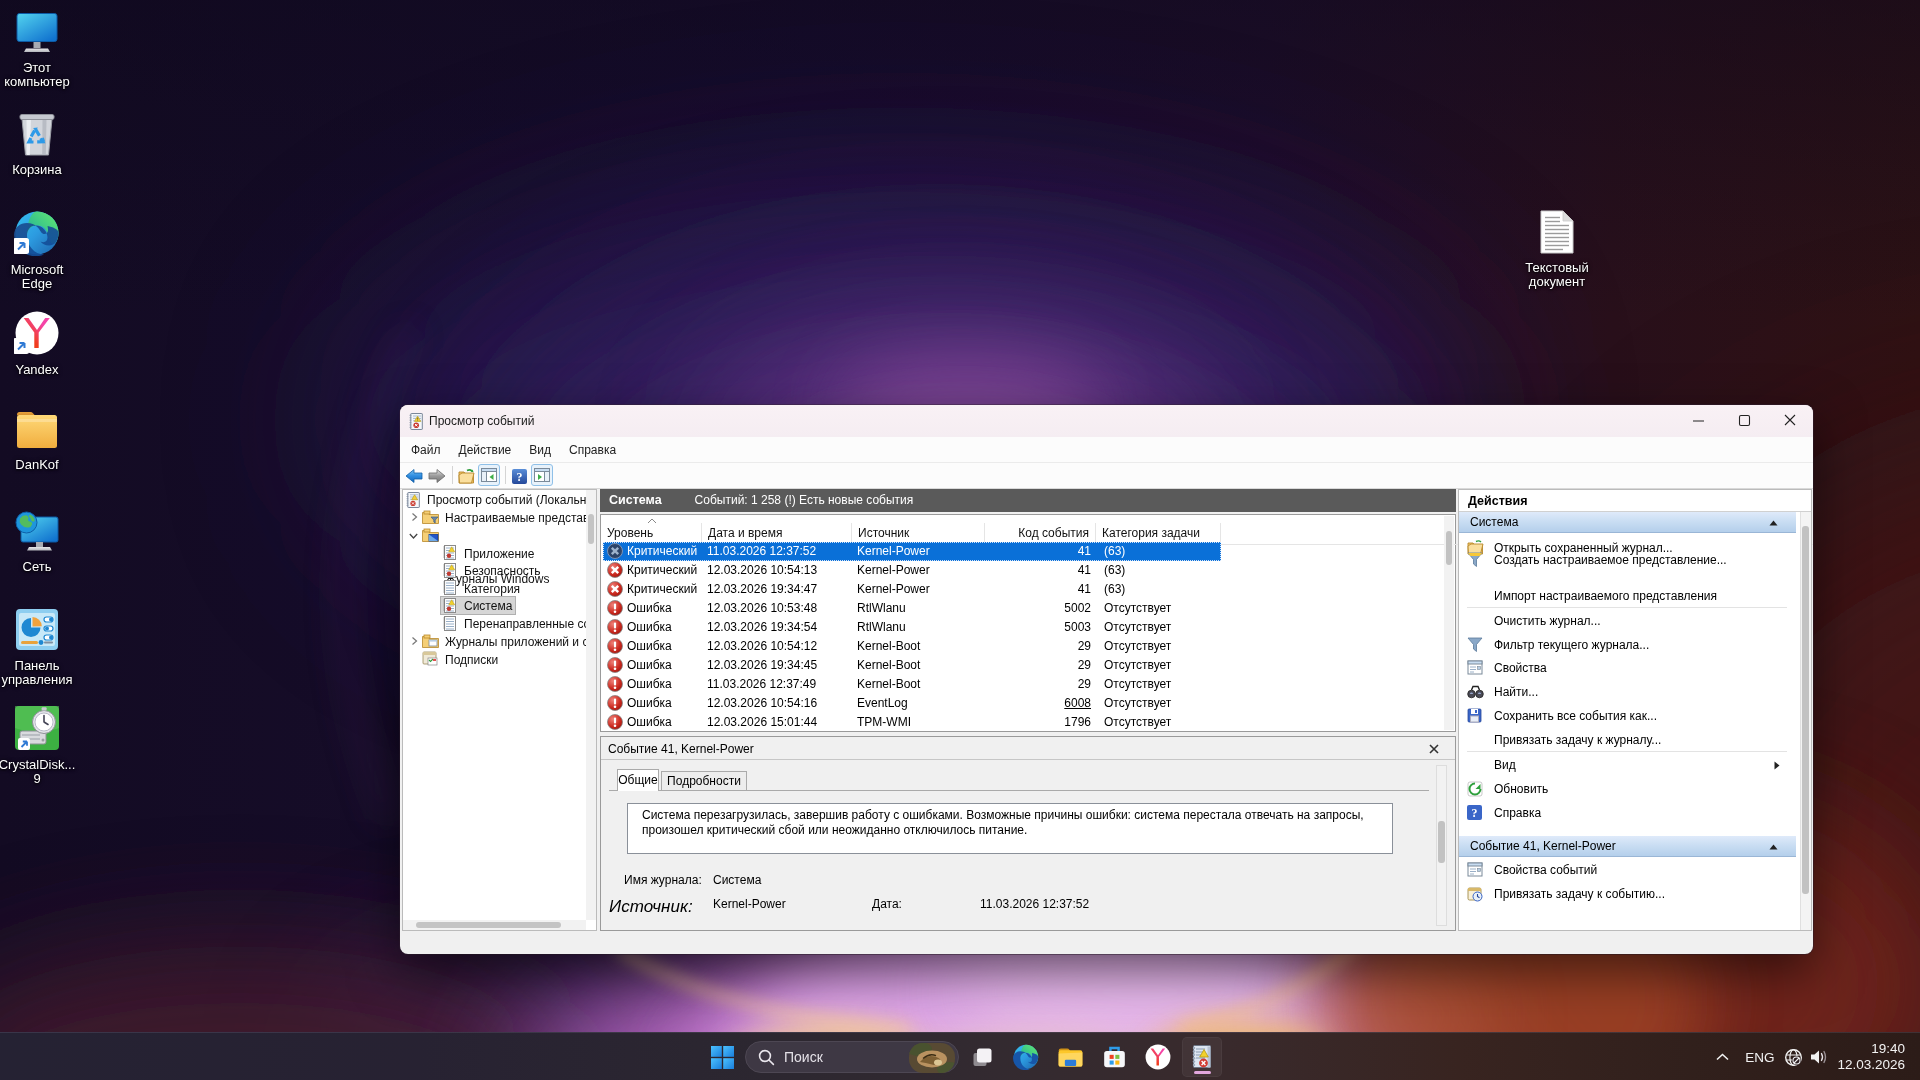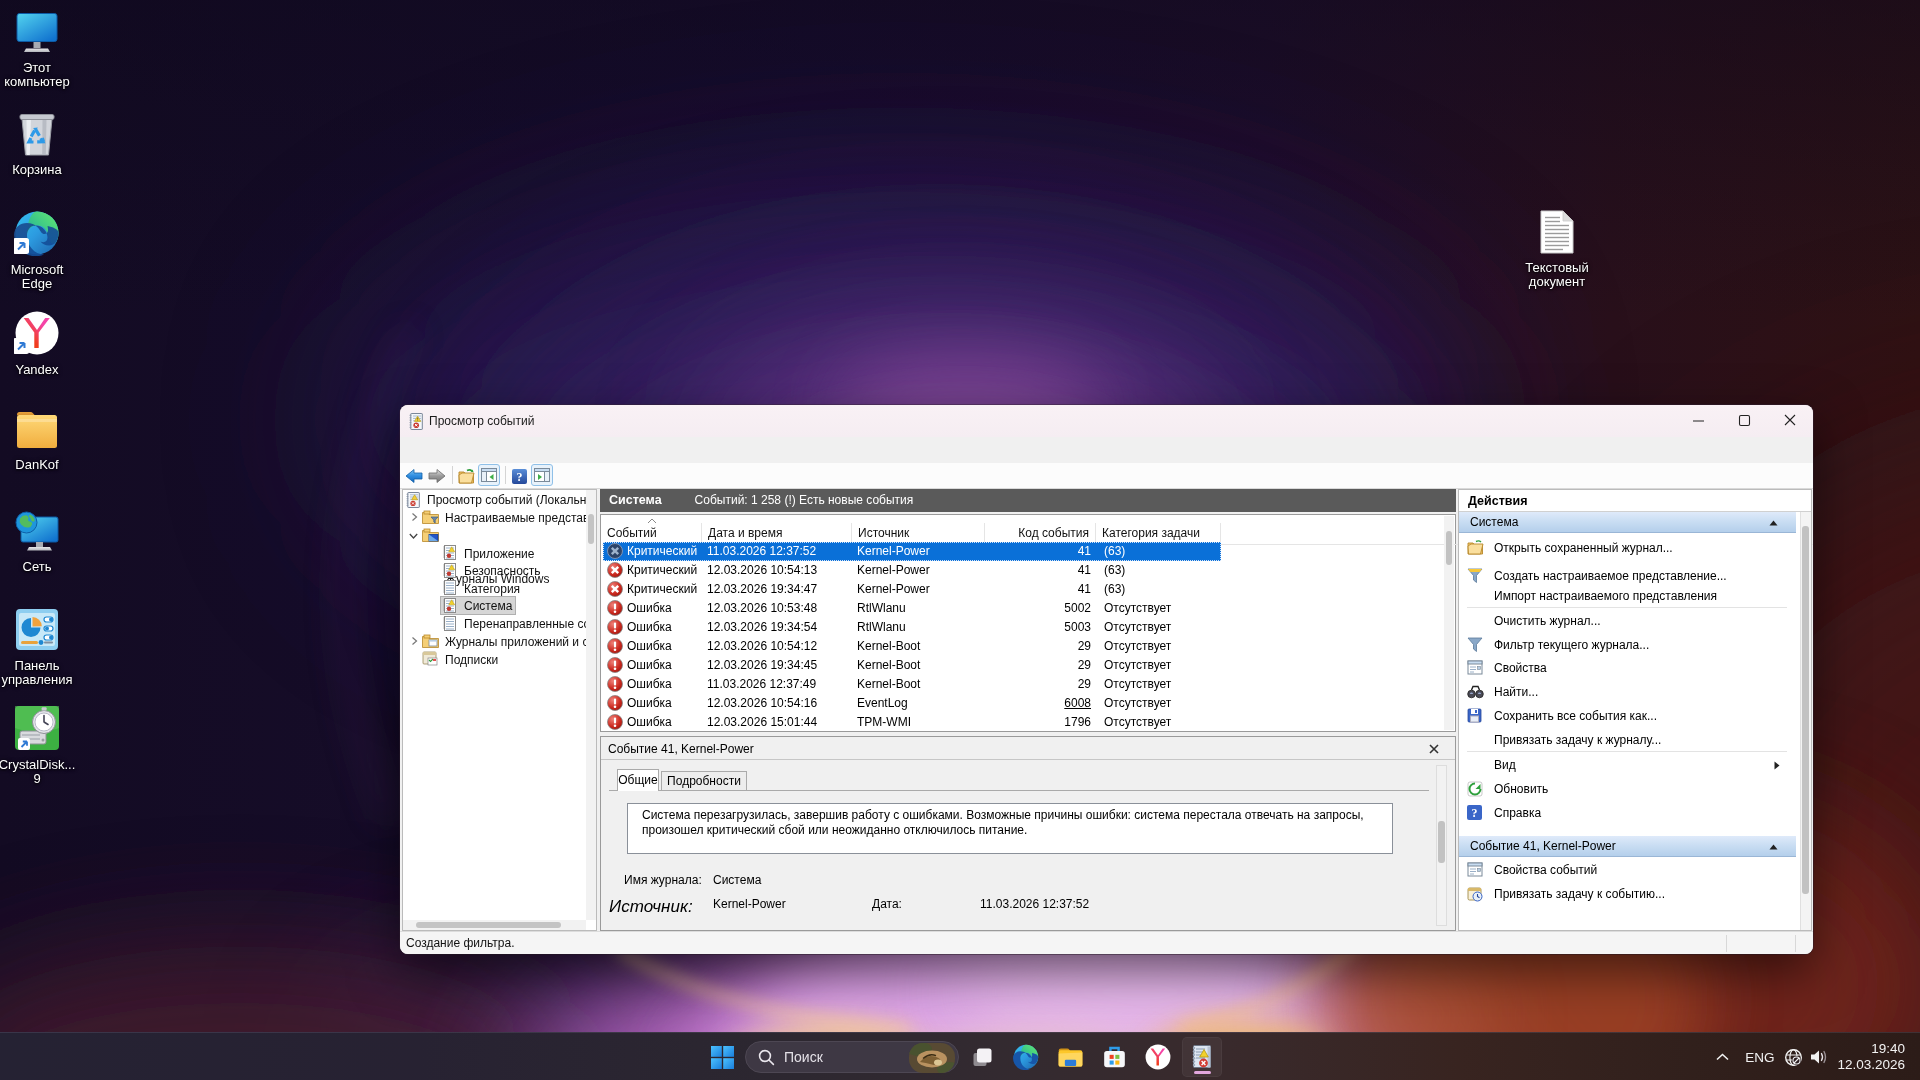--- a/index.html
+++ b/index.html
@@ -385,20 +385,21 @@
             <rect x="18.5" y="10.5" width="10" height="10" rx="1.5" fill="none" stroke="#222" stroke-width="1.1"></rect>
           </svg>
         </div>
       <div class="cb">
           <svg width="46" height="32">
             <path d="M18 10 L28 20 M28 10 L18 20" stroke="#222" stroke-width="1.1"></path>
           </svg>
         </div>
     </div>
   </div>
+  <div id="menubar"><span style="margin-left:2px">Файл</span><span>Действие</span><span>Вид</span><span>Справка</span></div>
   <div id="toolbar">
     <svg width="18" height="16" viewBox="0 0 18 16" style="position:absolute; left:5px; top:5px;">
       <defs>
           <linearGradient id="arrb" x1="0" y1="0" x2="0" y2="1">
             <stop offset="0" stop-color="#7cc4f5"></stop>
             <stop offset="0.5" stop-color="#2e8de0"></stop>
             <stop offset="1" stop-color="#1565b8"></stop>
           </linearGradient>
         </defs>
       <path d="M1 8 L9 1.5 V5 H17 V11 H9 V14.5 Z" fill="url(#arrb)" stroke="#1060a8" stroke-width="0.8"></path>
@@ -534,21 +535,21 @@
     <div style="position:absolute; right:0; top:0; width:10px; bottom:10px; background:#f2f2f2;"></div>
     <div style="position:absolute; right:2px; top:24px; width:6px; height:30px; border-radius:3px; background:#c4c4c4;"></div>
   </div>
   <div id="midpane">
     <div id="lvtop"><b>Система</b><span>Событий: 1 258 (!) Есть новые события</span></div>
     <div id="listwrap">
       <svg width="10" height="6" viewBox="0 0 10 6" style="position:absolute; left:46px; top:3px;">
           <path d="M1 5 L5 1 L9 5" fill="none" stroke="#888" stroke-width="1"></path>
         </svg>
       <div class="hdrrow">
-        <div class="hc" style="left:0; width:100px;">Событий</div>
+        <div class="hc" style="left:0; width:100px;">Уровень</div>
         <div class="hc" style="left:101px; width:149px;">Дата и время</div>
         <div class="hc" style="left:251px; width:132px;">Источник</div>
         <div class="hc" style="left:384px; width:110px; text-align:right; padding-right:6px;">Код события</div>
         <div class="hc" style="left:495px; width:124px;">Категория задачи</div>
       </div>
       <div class="selband" style="left:2px; top:27px; width:618px; height:19px;"></div>
       <div class="erow" style="top:27px; left:0; width:620px; color:#fff;">
         <svg width="16" height="16" style="position:absolute; left:6px; top:1px;">
             <use href="#icritsel"></use>
           </svg>
@@ -683,21 +684,21 @@
           <path d="M0.5 5.5 L4.5 0.5 L8.5 5.5 Z" fill="#222"></path>
         </svg></div>
     <div class="actitem" style="top:46px;">
         <svg width="17" height="15" viewBox="0 0 17 15">
           <path d="M1 3 h5 l1.5 2 h8 v9 h-14.5 z" fill="#f5c868" stroke="#b8882a" stroke-width="0.9"></path>
           <path d="M1 6 l3 -2 h12 l-2.5 10 h-12 z" fill="#fadf9e" stroke="#b8882a" stroke-width="0.9"></path>
           <path d="M9 1.5 q3 -1.5 5 0.5" stroke="#2e9e3e" stroke-width="1.4" fill="none"></path>
         </svg>
         <div class="lbl">Открыть сохраненный журнал...</div>
       </div>
-    <div class="actitem" style="top:74px;padding-left:40px;">
+    <div class="actitem" style="top:58px;padding-left:40px;">
         <svg width="16" height="16" viewBox="0 0 16 16">
           <path d="M1 1 h14 l-5.5 6.5 v7 l-3 -2.5 v-4.5 z" fill="#8aa8c8" stroke="#5a7a9a" stroke-width="0.8"></path>
           <path d="M1 1 h14 l-2.5 3 h-9 z" fill="#f8c838"></path>
         </svg>
         <div class="lbl">Создать настраиваемое представление...</div>
       </div>
     <div class="actitem" style="top:94px;">
         <div class="lbl">Импорт настраиваемого представления</div>
       </div>
     <div class="asep" style="top:117px;"></div>
@@ -796,25 +797,20 @@
           <path d="M1 2 q0-1 1-1 h11 q1 0 1 1 v11 q0 1 -1 1 h-11 q-1 0 -1 -1 z" fill="#3a66c8" stroke="#26479a" stroke-width="0.8"></path>
           <rect x="4" y="1" width="7" height="5" fill="#fff"></rect>
           <rect x="8" y="2" width="2" height="3" fill="#3a66c8"></rect>
           <rect x="3.5" y="8" width="8" height="6" fill="#e8eef8" stroke="#aab"></rect>
         </svg>
         <div class="lbl">Сохранить выбранные события...</div>
       </div>
 
     <div style="position:absolute; right:0; top:22px; bottom:0; width:11px; background:#f4f4f4; border-left:1px solid #e0e0e0;"></div>
     <div style="position:absolute; right:2px; top:36px; width:7px; height:368px; border-radius:3px; background:#c2c2c2;"></div>
-  </div>
-  <div id="statusbar">
-    <div class="stxt">Создание фильтра.</div>
-    <div class="ssep" style="right:86px"></div>
-    <div class="ssep" style="right:17px"></div>
   </div>
 </div>
 
 <div id="taskbar">
   <div id="tbcenter">
 
     <div class="tbbtn">
       <svg width="23" height="23" viewBox="0 0 23 23">
         <defs>
             <linearGradient id="wlg" x1="0" y1="0" x2="1" y2="1">

